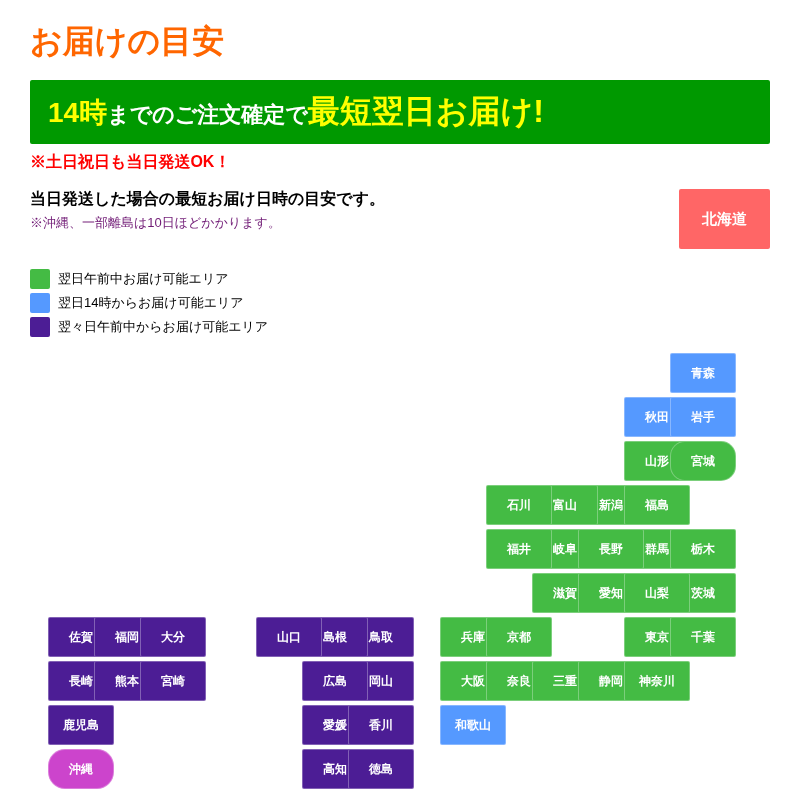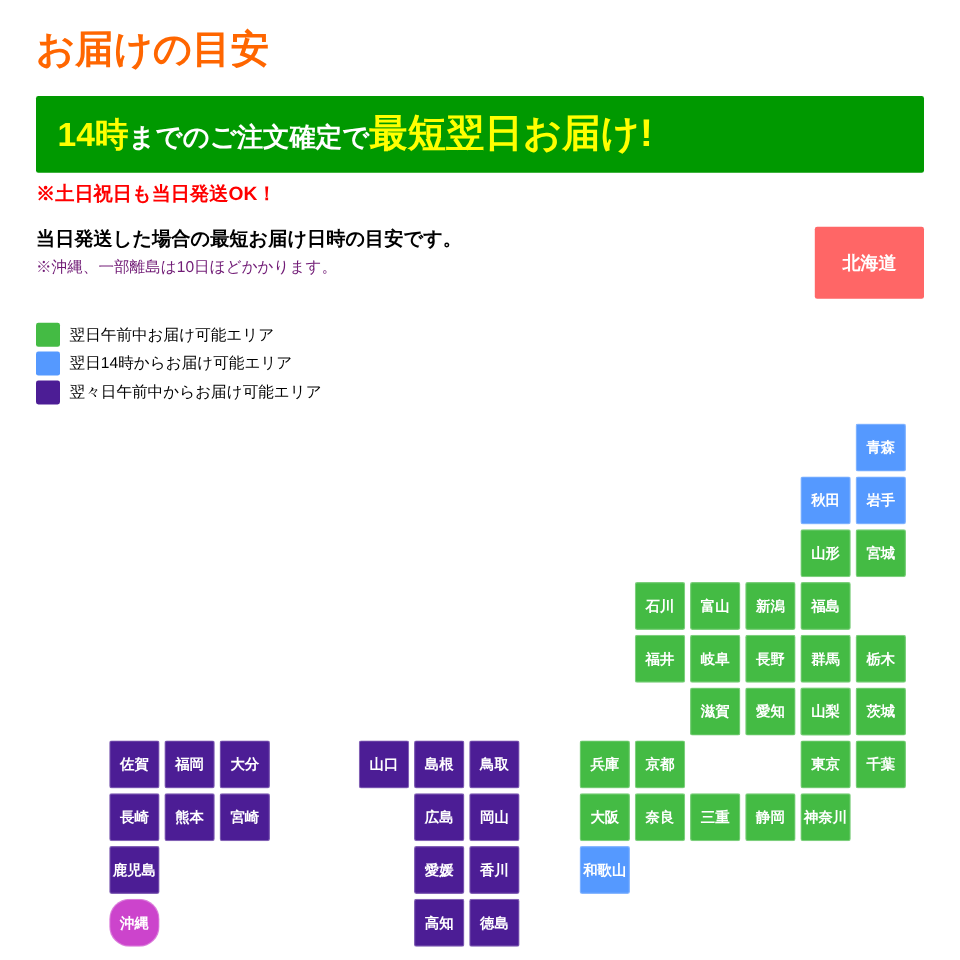--- a/index.html
+++ b/index.html
@@ -94,21 +94,21 @@
       color: #fff;
       border-radius: 2px;
       border: 1px solid rgba(255,255,255,0.3);
     }
     .green { background: #44bb44; }
     .blue { background: #5599ff; }
     .red { background: #4c1d95; }
     .purple { background: #cc44cc; border-radius: 17px; }
 
     
-    .cell-sm { width: 42px; height: 40px; margin-left: 43px; }
+    .cell-sm { width: 66px; height: 40px; }
   </style>
 </head>
 <body>
 
 <h1 class="page-title">お届けの目安</h1>
 
 <div class="banner">
   <span><span style="font-size:28px;color:#ffff00;">14時</span>までのご注文確定で</span><span style="color:#ffff00;font-size:32px;font-weight:bold;">最短翌日お届け!</span>
 </div>
 
@@ -135,21 +135,21 @@
     <div class="legend-color red"></div>
     <span>翌々日午前中からお届け可能エリア</span>
   </div>
 </div>
 
 <div class="map-container" id="map-container">
 <div class="region-cell cell-sm blue" style="top: 0px; left: 640px;">青森</div>
     <div class="region-cell cell-sm blue" style="top: 44px; left: 594px;">秋田</div>
     <div class="region-cell cell-sm blue" style="top: 44px; left: 640px;">岩手</div>
     <div class="region-cell cell-sm green" style="top: 88px; left: 594px;">山形</div>
-    <div class="region-cell cell-sm green" style="top: 88px; left: 640px;">宮城</div>
+    <div class="region-cell cell-sm green" style="top: 88px; left: 640px; border-radius: 15px;">宮城</div>
     <div class="region-cell cell-sm green" style="top: 132px; left: 548px;">新潟</div>
     <div class="region-cell cell-sm green" style="top: 132px; left: 594px;">福島</div>
     <div class="region-cell cell-sm green" style="top: 176px; left: 594px;">群馬</div>
     <div class="region-cell cell-sm green" style="top: 176px; left: 640px;">栃木</div>
     <div class="region-cell cell-sm green" style="top: 132px; left: 502px;">富山</div>
     <div class="region-cell cell-sm green" style="top: 132px; left: 456px;">石川</div>
     <div class="region-cell cell-sm green" style="top: 176px; left: 502px;">岐阜</div>
     <div class="region-cell cell-sm green" style="top: 176px; left: 548px;">長野</div>
     <div class="region-cell cell-sm green" style="top: 220px; left: 594px;">埼玉</div>
     <div class="region-cell cell-sm green" style="top: 220px; left: 640px;">茨城</div>

